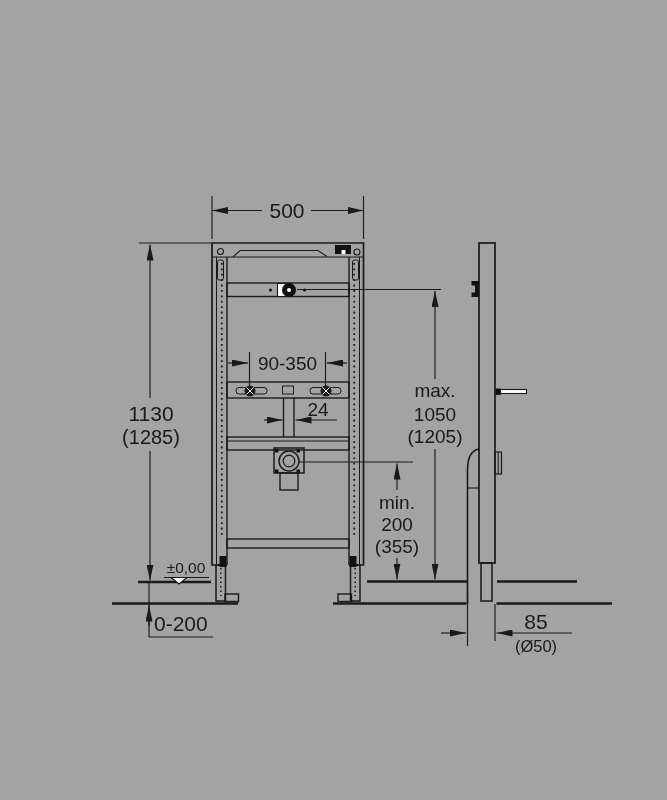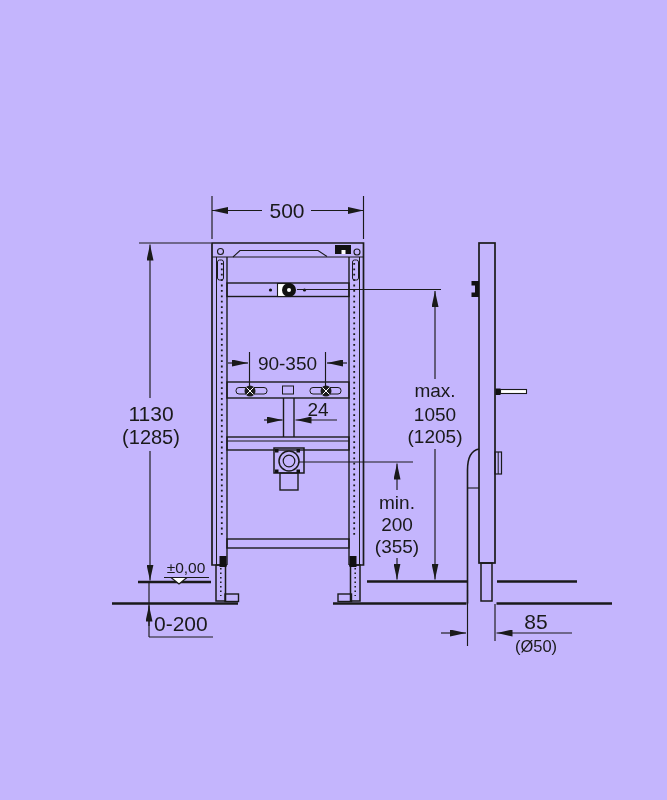--- a/index.html
+++ b/index.html
@@ -1,17 +1,17 @@
 <!DOCTYPE html>
 <html><head>
 <meta charset="utf-8">
 <title>Installation frame drawing</title>
 <style>
   html,body{margin:0;padding:0;background:#ffffff;}
-  .canvas{position:relative;width:667px;height:800px;background:#c4b5fd;overflow:hidden;
+  .canvas{position:relative;width:667px;height:800px;background:#a3a3a3;overflow:hidden;
           font-family:"Liberation Sans", sans-serif;}
   svg{display:block;}
   text{fill:#1a1a1a;font-family:"Liberation Sans", sans-serif;}
   .t21{font-size:21px;}
   .t20{font-size:20px;}
   .t19{font-size:19px;}
   .t16{font-size:15.5px;}
   .t17{font-size:16.5px;}
   .mid{text-anchor:middle;}
 </style>

